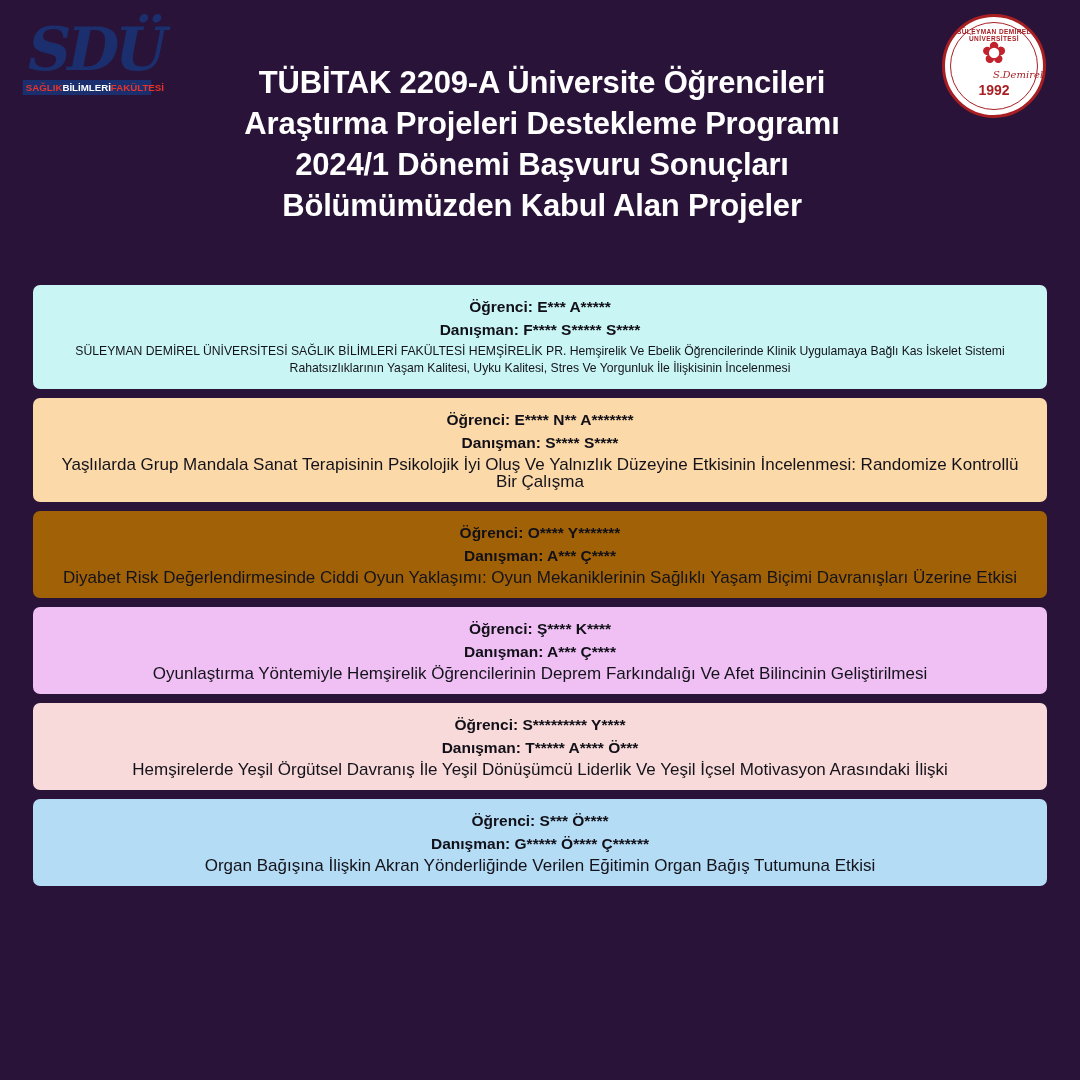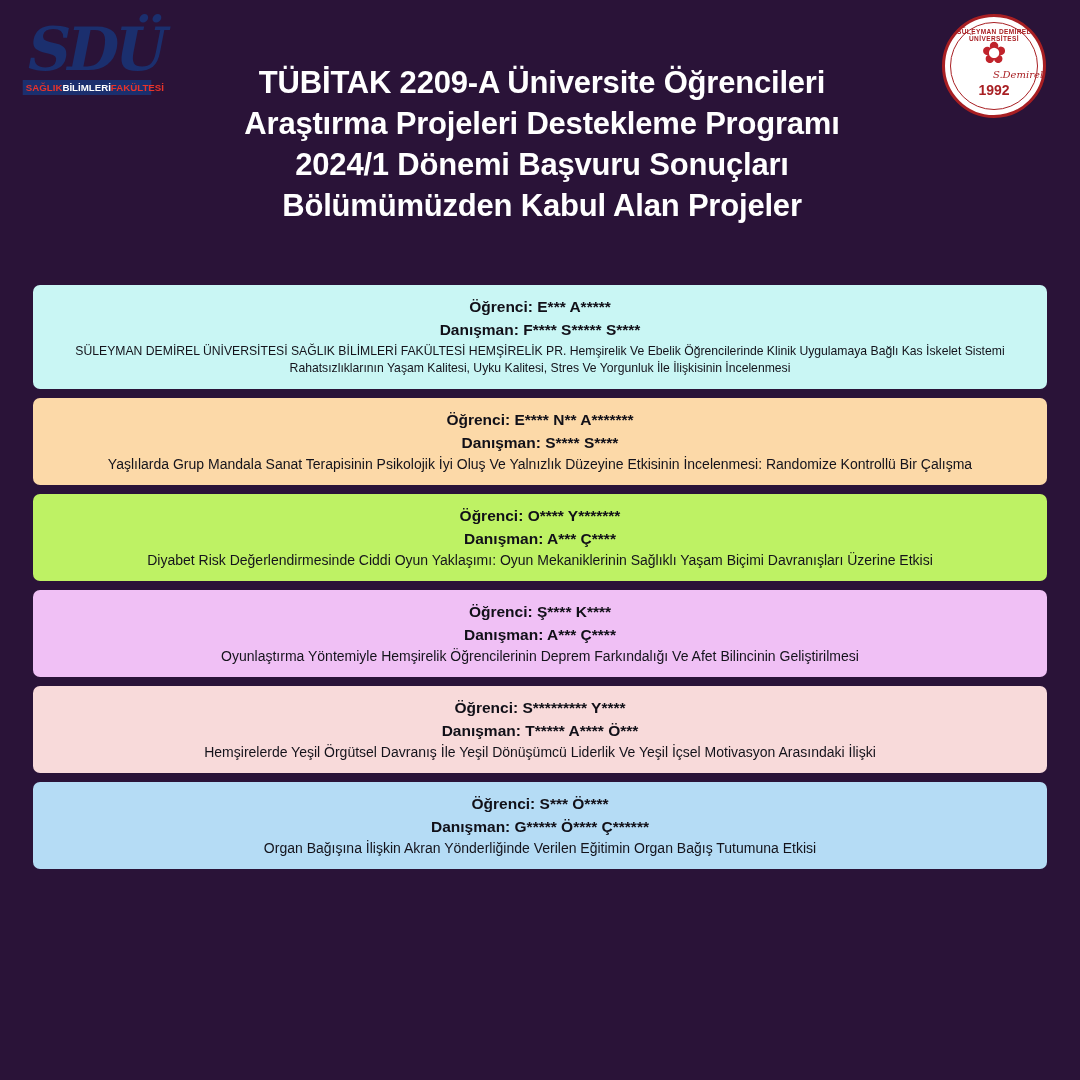--- a/index.html
+++ b/index.html
@@ -142,21 +142,21 @@
     color: #14121a;
   }
   .card .student,
   .card .advisor {
     font-size: 15.5px;
     font-weight: bold;
     line-height: 23px;
     color: #111018;
   }
   .card .project {
-    font-size: 14px;
+    font-size: 17px;
     line-height: 17px;
     color: #14131b;
     margin-top: 2px;
   }
   .card.tall .project { font-size: 12.2px; }
 </style>
 </head>
 <body>
 
 <div class="poster">
@@ -193,21 +193,21 @@
       <div class="project">SÜLEYMAN DEMİREL ÜNİVERSİTESİ SAĞLIK BİLİMLERİ FAKÜLTESİ HEMŞİRELİK PR. Hemşirelik Ve Ebelik Öğrencilerinde Klinik Uygulamaya Bağlı Kas İskelet Sistemi Rahatsızlıklarının Yaşam Kalitesi, Uyku Kalitesi, Stres Ve Yorgunluk İle İlişkisinin İncelenmesi</div>
     </div>
 
     <div class="card" style="background:#fcd9a8">
       <div class="student">Öğrenci: E**** N** A*******</div>
       <div class="advisor">Danışman: S**** S****</div>
       <div class="project">Yaşlılarda Grup Mandala Sanat Terapisinin Psikolojik İyi Oluş Ve Yalnızlık Düzeyine Etkisinin İncelenmesi: Randomize Kontrollü Bir Çalışma</div>
     </div>
 
 
-    <div class="card" style="background:#bef264">
+    <div class="card" style="background:#a16207">
       <div class="student">Öğrenci: O**** Y*******</div>
       <div class="advisor">Danışman: A*** Ç****</div>
       <div class="project">Diyabet Risk Değerlendirmesinde Ciddi Oyun Yaklaşımı: Oyun Mekaniklerinin Sağlıklı Yaşam Biçimi Davranışları Üzerine Etkisi</div>
     </div>
 
     <div class="card" style="background:#f0c0f5">
       <div class="student">Öğrenci: Ş**** K****</div>
       <div class="advisor">Danışman: A*** Ç****</div>
       <div class="project">Oyunlaştırma Yöntemiyle Hemşirelik Öğrencilerinin Deprem Farkındalığı Ve Afet Bilincinin Geliştirilmesi</div>
     </div>

